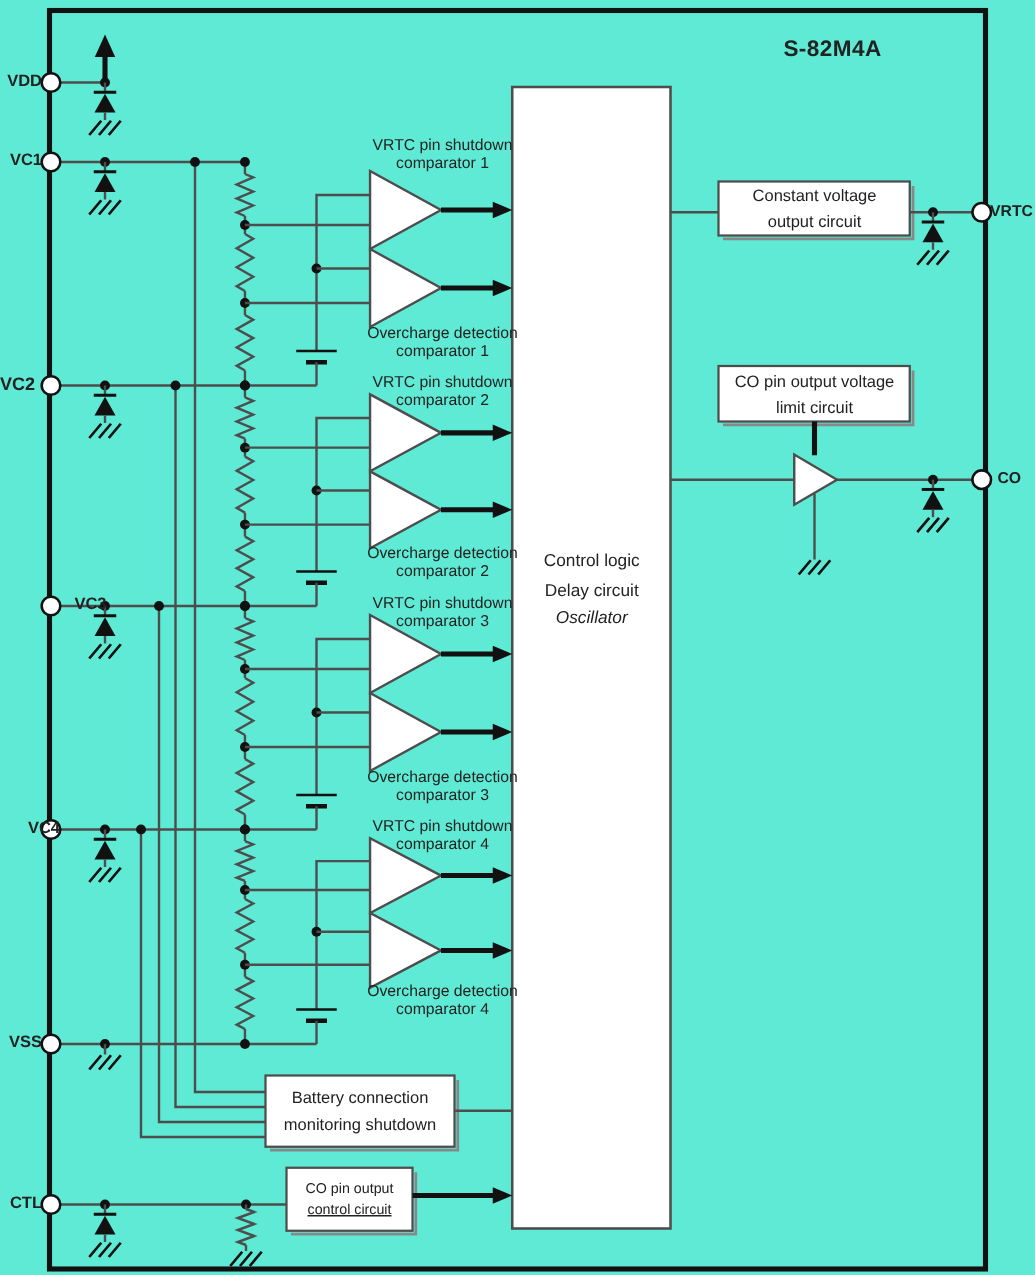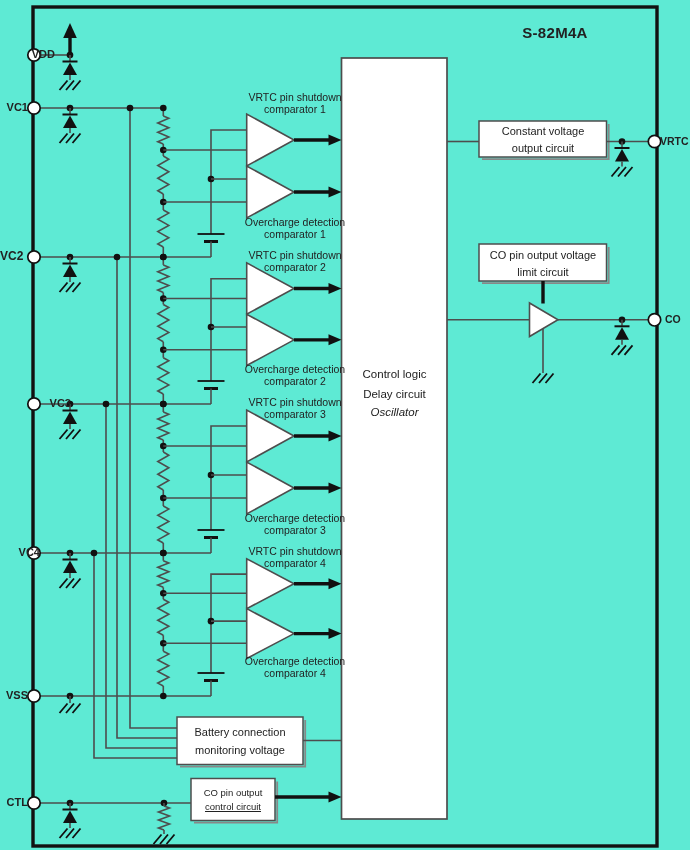--- a/index.html
+++ b/index.html
@@ -213,38 +213,38 @@
       <circle cx="34" cy="55" r="6.2" fill="#fff" stroke="#111111" stroke-width="1.7"></circle>
       <circle cx="34" cy="108" r="6.2" fill="#fff" stroke="#111111" stroke-width="1.7"></circle>
       <circle cx="34" cy="257" r="6.2" fill="#fff" stroke="#111111" stroke-width="1.7"></circle>
       <circle cx="34" cy="404" r="6.2" fill="#fff" stroke="#111111" stroke-width="1.7"></circle>
       <circle cx="34" cy="553" r="6.2" fill="#fff" stroke="#111111" stroke-width="1.7"></circle>
       <circle cx="34" cy="696" r="6.2" fill="#fff" stroke="#111111" stroke-width="1.7"></circle>
       <circle cx="34" cy="803" r="6.2" fill="#fff" stroke="#111111" stroke-width="1.7"></circle>
     </svg>
   <div id="labels">
       <div class="lbl ctr" style="left: 470px; top: 24px; width: 170px; font-size: 15px; font-weight: 700; line-height: 18px; letter-spacing: 0.3px;">S-82M4A</div>
-      <div class="lbl" style="left: 0px; top: 48px; width: 28px; text-align: right; font-size: 11px; font-weight: 700; margin-left: 27px;">VDD</div>
+      <div class="lbl" style="left: 0px; top: 48px; width: 28px; text-align: right; font-size: 11px; font-weight: 700;">VDD</div>
       <div class="lbl" style="left: 0px; top: 101px; width: 28px; text-align: right; font-size: 11px; font-weight: 700;">VC1</div>
       <div class="lbl" style="left: 0px; top: 250px; width: 28px; font-size: 12px; font-weight: 700;">VC2</div>
       <div class="lbl" style="left: 0px; top: 397px; width: 28px; text-align: right; font-size: 11px; font-weight: 700; padding-left: 43px;">VC3</div>
       <div class="lbl" style="left: 0px; top: 546px; width: 40px; text-align: right; font-size: 11px; font-weight: 700;">VC4</div>
       <div class="lbl" style="left: 0px; top: 689px; width: 28px; text-align: right; font-size: 11px; font-weight: 700;">VSS</div>
       <div class="lbl" style="left: 0px; top: 796px; width: 28px; text-align: right; font-size: 11px; font-weight: 700;">CTL</div>
       <div class="lbl" style="left: 660px; top: 135px; font-size: 10.5px; font-weight: 700;">VRTC</div>
       <div class="lbl" style="left: 665px; top: 313px; font-size: 10.5px; font-weight: 700; text-align: right;">CO</div>
       <div class="lbl ctr" style="left: 342px; top: 368px; width: 105px; font-size: 11.5px;">Control logic</div>
       <div class="lbl ctr" style="left: 342px; top: 388px; width: 105px; font-size: 11.5px;">Delay circuit</div>
       <div class="lbl ctr" style="left: 342px; top: 406px; width: 105px; font-size: 11.5px; font-style: italic;">Oscillator</div>
       <div class="lbl ctr" style="left: 479px; top: 125px; width: 128px; font-size: 11px; line-height: 13px;">Constant voltage</div>
       <div class="lbl ctr" style="left: 479px; top: 142px; width: 128px; font-size: 11px; line-height: 13px;">output circuit</div>
       <div class="lbl ctr" style="left: 479px; top: 249px; width: 128px; font-size: 11px; line-height: 13px;">CO pin output voltage</div>
       <div class="lbl ctr" style="left: 479px; top: 266px; width: 128px; font-size: 11px; line-height: 13px;">limit circuit</div>
       <div class="lbl ctr" style="left: 177px; top: 726px; width: 126px; font-size: 11px; line-height: 13px;">Battery connection</div>
-      <div class="lbl ctr" style="left: 177px; top: 744px; width: 126px; font-size: 11px; line-height: 13px;">monitoring voltage</div>
+      <div class="lbl ctr" style="left: 177px; top: 744px; width: 126px; font-size: 11px; line-height: 13px;">monitoring shutdown</div>
       <div class="lbl ctr" style="left: 191px; top: 786px; width: 84px; font-size: 9.5px; line-height: 13px;">CO pin output</div>
       <div class="lbl ctr" style="left: 191px; top: 800px; width: 84px; font-size: 9.5px; line-height: 13px; text-decoration: underline;">control circuit</div>
       <div class="lbl ctr" style="left: 220px; top: 91px; width: 150px; font-size: 10.5px;">VRTC pin shutdown</div>
       <div class="lbl ctr" style="left: 220px; top: 103px; width: 150px; font-size: 10.5px;">comparator 1</div>
       <div class="lbl ctr" style="left: 220px; top: 216px; width: 150px; font-size: 10.5px;">Overcharge detection</div>
       <div class="lbl ctr" style="left: 220px; top: 228px; width: 150px; font-size: 10.5px;">comparator 1</div>
       <div class="lbl ctr" style="left: 220px; top: 249px; width: 150px; font-size: 10.5px;">VRTC pin shutdown</div>
       <div class="lbl ctr" style="left: 220px; top: 261px; width: 150px; font-size: 10.5px;">comparator 2</div>
       <div class="lbl ctr" style="left: 220px; top: 363px; width: 150px; font-size: 10.5px;">Overcharge detection</div>
       <div class="lbl ctr" style="left: 220px; top: 375px; width: 150px; font-size: 10.5px;">comparator 2</div>

